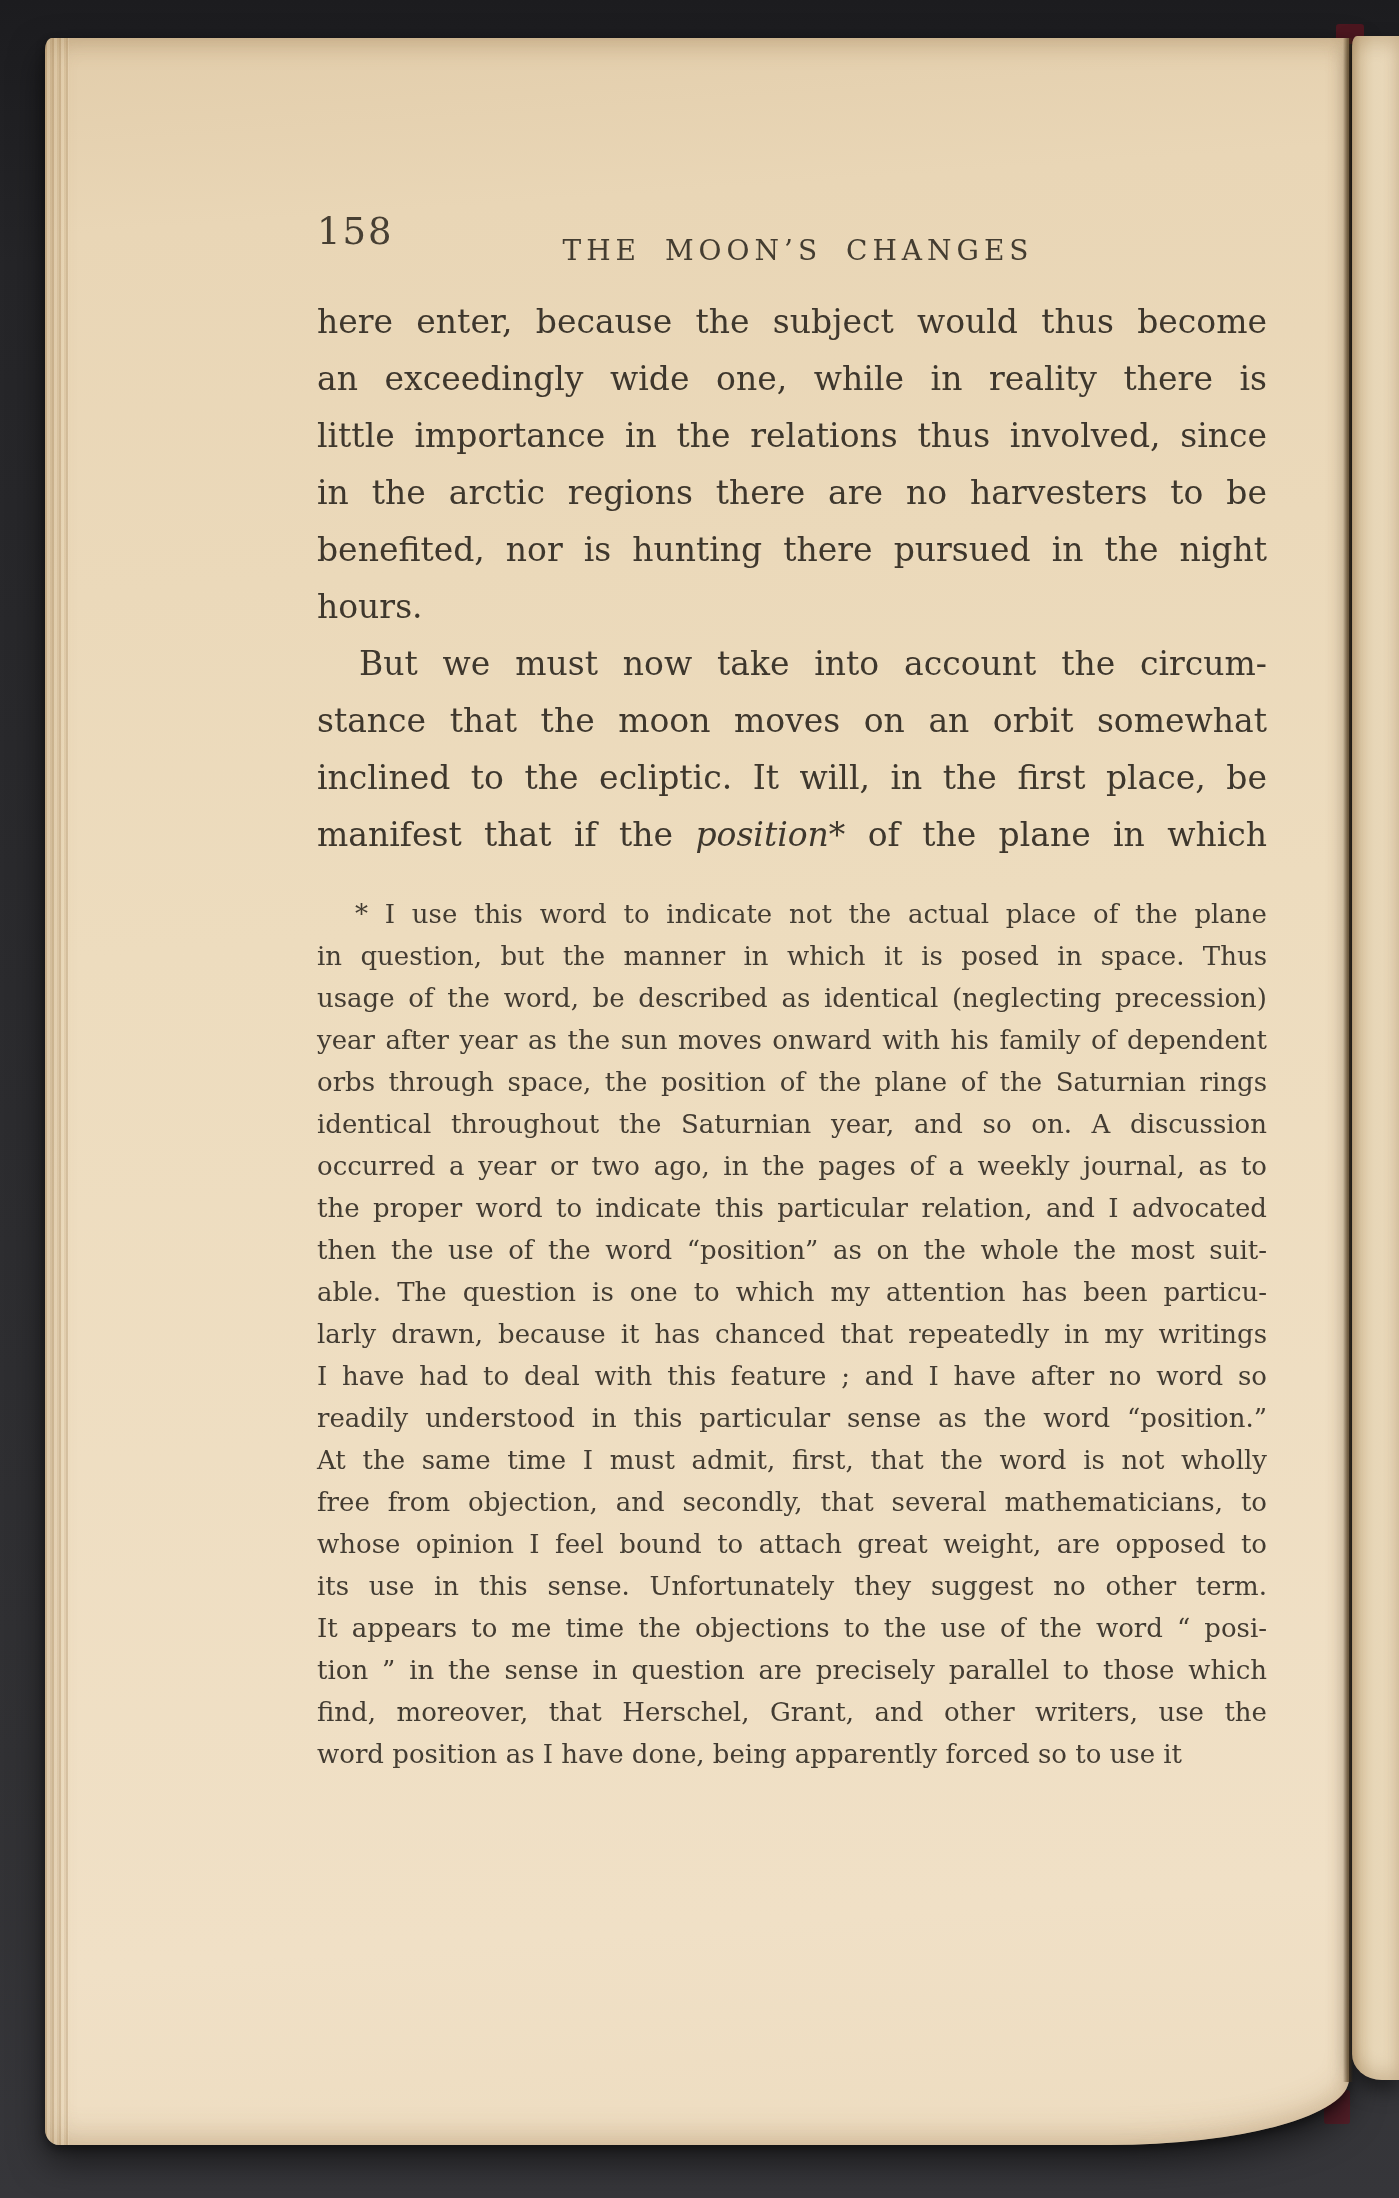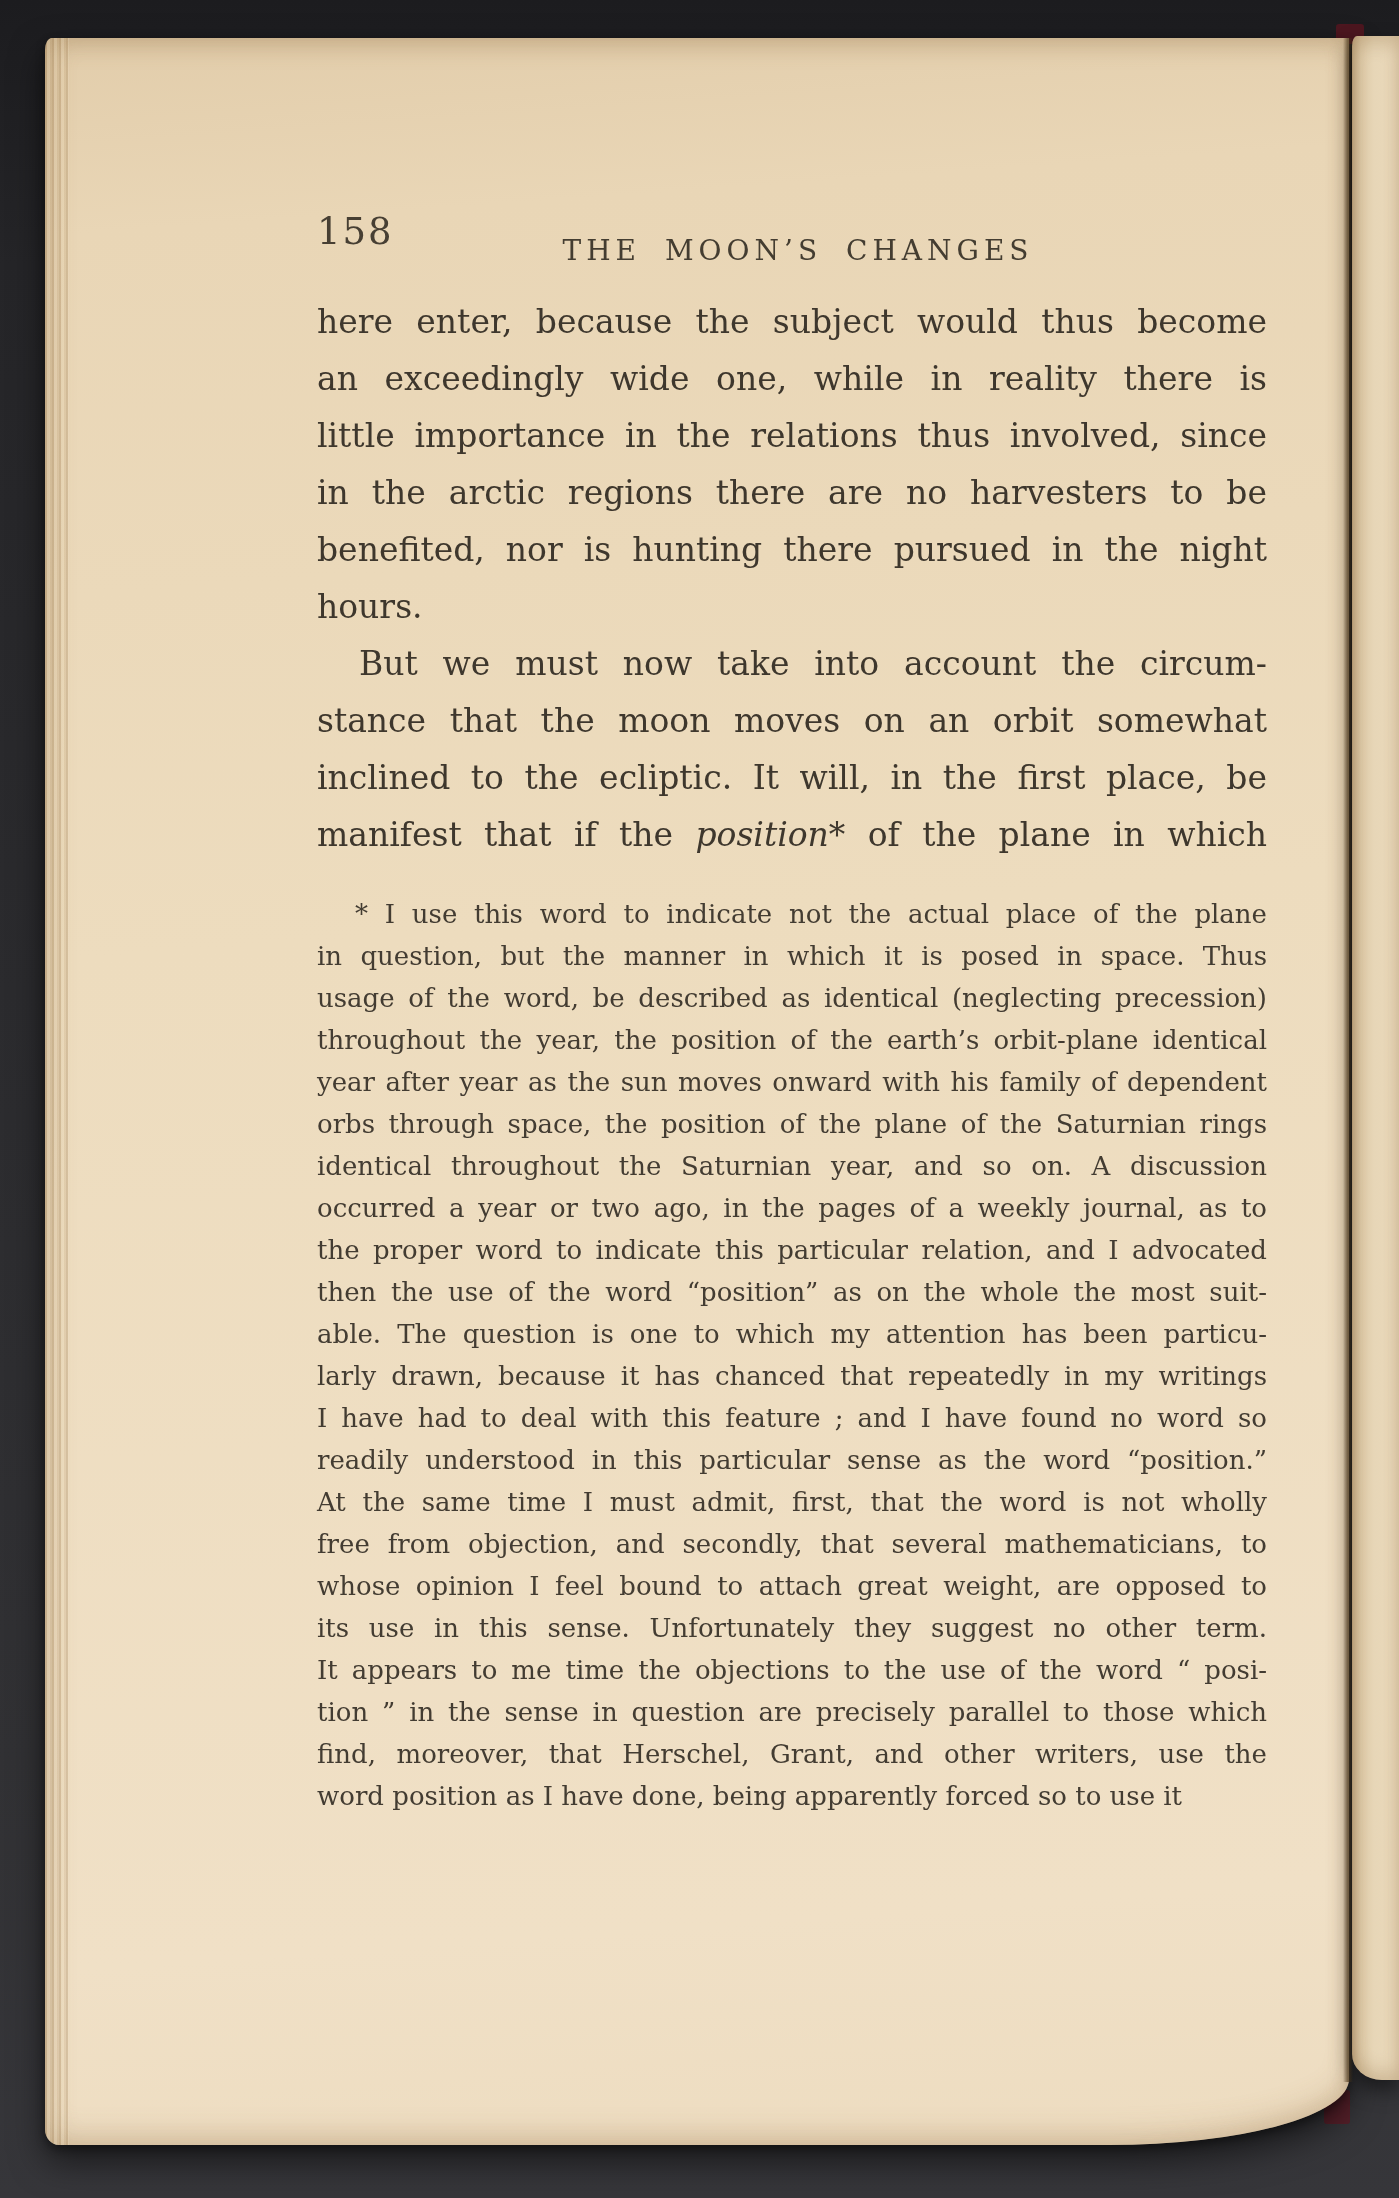--- a/index.html
+++ b/index.html
@@ -108,30 +108,29 @@
         <div class="bline">stance that the moon moves on an orbit somewhat</div>
         <div class="bline">inclined to the ecliptic.  It will, in the first place, be</div>
         <div class="bline"><span>manifest that if the </span><i>position</i><span>* of the plane in which</span></div>
       </div>
     </div>
 
     <div class="footnote">
       <div class="fline indent">* I use this word to indicate not the actual place of the plane</div>
       <div class="fline">in question, but the manner in which it is posed in space.  Thus</div>
       <div class="fline">usage of the word, be described as identical (neglecting precession)</div>
-      <div class="fline">throughout the year, the position of the earth’s orbit-plane identical</div>
       <div class="fline">year after year as the sun moves onward with his family of dependent</div>
       <div class="fline">orbs through space, the position of the plane of the Saturnian rings</div>
       <div class="fline">identical throughout the Saturnian year, and so on.  A discussion</div>
       <div class="fline">occurred a year or two ago, in the pages of a weekly journal, as to</div>
       <div class="fline">the proper word to indicate this particular relation, and I advocated</div>
       <div class="fline">then the use of the word “position” as on the whole the most suit-</div>
       <div class="fline">able.  The question is one to which my attention has been particu-</div>
       <div class="fline">larly drawn, because it has chanced that repeatedly in my writings</div>
-      <div class="fline">I have had to deal with this feature ; and I have found no word so</div>
+      <div class="fline">I have had to deal with this feature ; and I have after no word so</div>
       <div class="fline">readily understood in this particular sense as the word “position.”</div>
       <div class="fline">At the same time I must admit, first, that the word is not wholly</div>
       <div class="fline">free from objection, and secondly, that several mathematicians, to</div>
       <div class="fline">whose opinion I feel bound to attach great weight, are opposed to</div>
       <div class="fline">its use in this sense.  Unfortunately they suggest no other term.</div>
       <div class="fline">It appears to me time the objections to the use of the word “ posi-</div>
       <div class="fline">tion ” in the sense in question are precisely parallel to those which</div>
       <div class="fline">find, moreover, that Herschel, Grant, and other writers, use the</div>
       <div class="fline short">word position as I have done, being apparently forced so to use it</div>
     </div>

